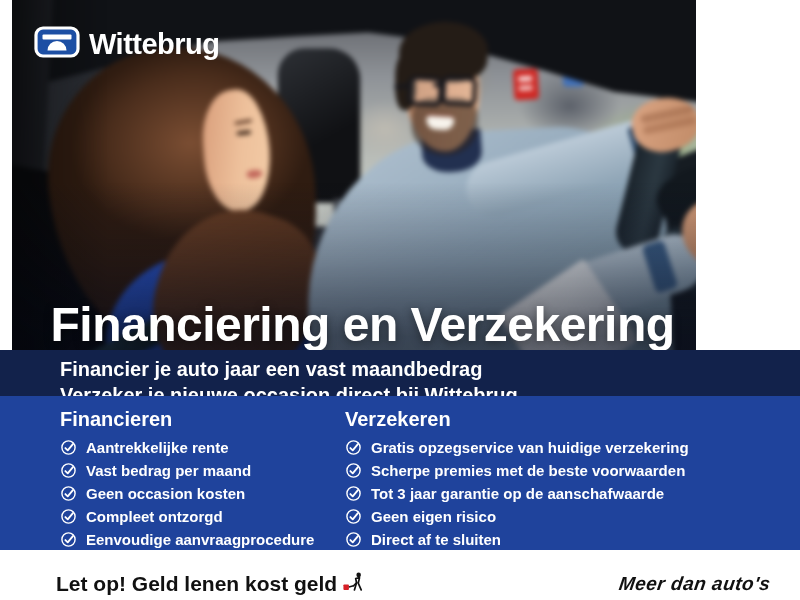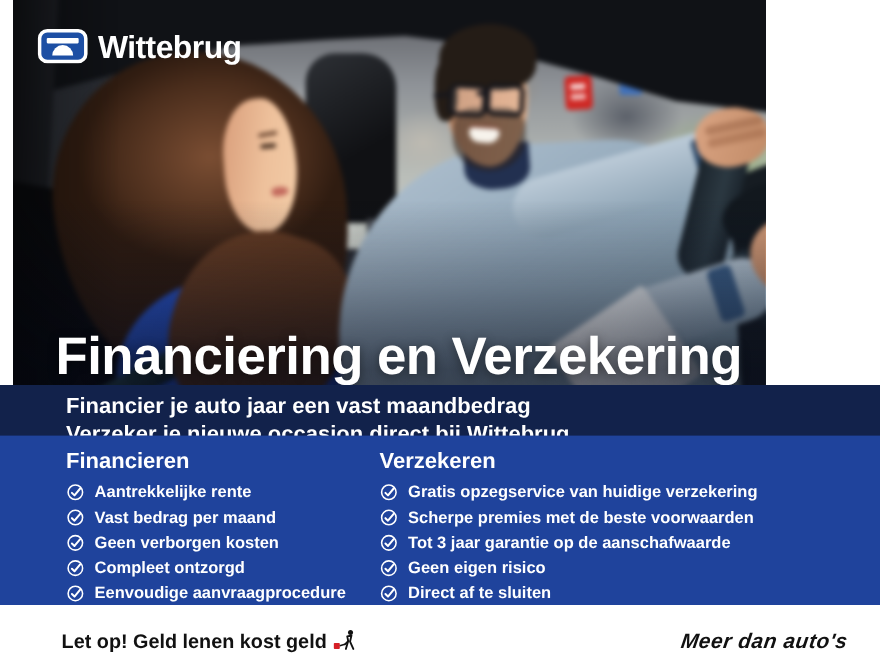--- a/index.html
+++ b/index.html
@@ -121,21 +121,21 @@
   .col-ins{left:345px;width:440px;}
   .col h2{margin:0 0 6px 0;color:#fff;font-size:20px;font-weight:800;line-height:22px;}
   .check-item{display:flex;align-items:center;gap:9px;height:23px;}
   .check-item span.lbl{color:#fff;font-size:15px;font-weight:700;white-space:nowrap;}
   .check-icon{display:inline-flex;width:17px;height:17px;flex:0 0 17px;}
 
   
   .footer{position:absolute;left:0;top:567px;width:800px;height:33px;background:#fff;
     display:flex;align-items:center;justify-content:space-between;box-sizing:border-box;
     padding:0 30px 0 56px;}
-  .warning{display:flex;align-items:center;gap:6px;color:#111;font-size:18px;font-weight:800;justify-content:center;}
+  .warning{display:flex;align-items:center;gap:6px;color:#111;font-size:21px;font-weight:800;justify-content:center;}
   .tagline{color:#111;font-size:19px;font-weight:700;font-style:italic;letter-spacing:.5px;
     transform:skewX(-8deg);}
 </style>
 </head>
 <body>
 
 <div class="poster">
 
   <div class="photo" aria-label="Smiling man with glasses driving a car, woman with long brown hair in the passenger seat">
     <div class="scene">
@@ -230,21 +230,21 @@
           </span>
         <span class="lbl">Vast bedrag per maand</span>
       </div>
       <div class="check-item">
         <span class="check-icon">
             <svg viewBox="0 0 24 24" width="17" height="17">
               <circle cx="12" cy="12" r="9.3" fill="none" stroke="#fff" stroke-width="2"></circle>
               <path d="M7.6 12.8 L10.9 16 L18.2 7.2" fill="none" stroke="#fff" stroke-width="2.6" stroke-linecap="round" stroke-linejoin="round"></path>
             </svg>
           </span>
-        <span class="lbl">Geen verborgen kosten</span>
+        <span class="lbl">Geen occasion kosten</span>
       </div>
       <div class="check-item">
         <span class="check-icon">
             <svg viewBox="0 0 24 24" width="17" height="17">
               <circle cx="12" cy="12" r="9.3" fill="none" stroke="#fff" stroke-width="2"></circle>
               <path d="M7.6 12.8 L10.9 16 L18.2 7.2" fill="none" stroke="#fff" stroke-width="2.6" stroke-linecap="round" stroke-linejoin="round"></path>
             </svg>
           </span>
         <span class="lbl">Compleet ontzorgd</span>
       </div>

